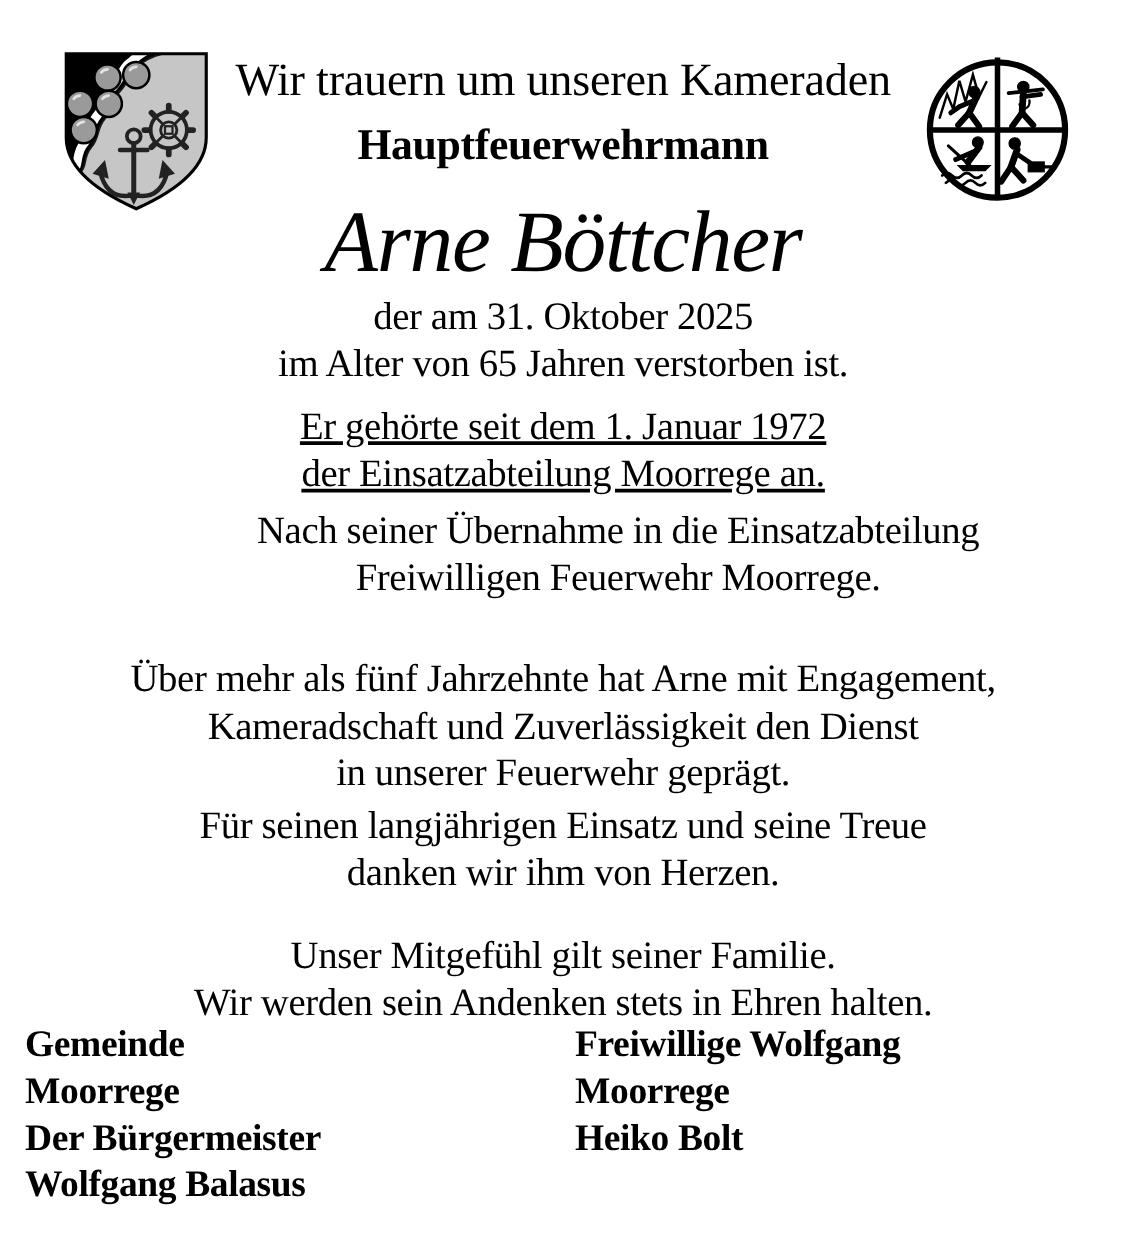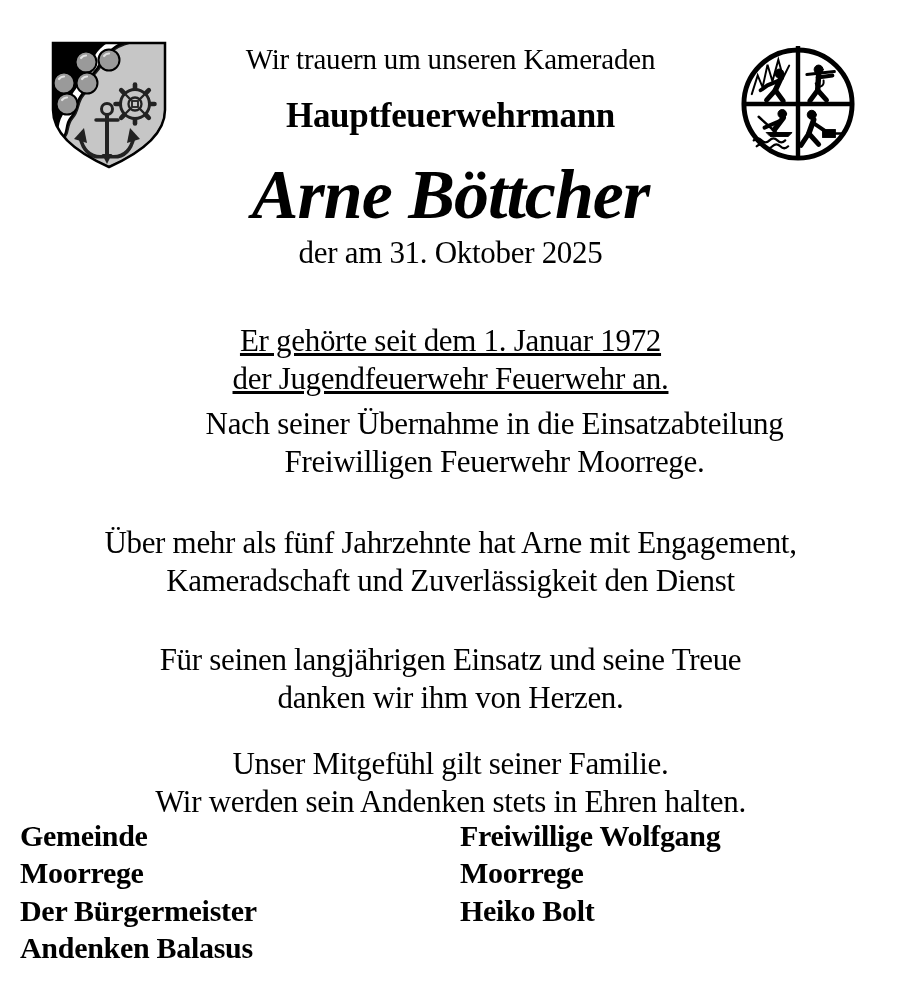--- a/index.html
+++ b/index.html
@@ -6,23 +6,23 @@
   .page{
     position:relative;
     width:901px;height:1000px;
     margin:0 auto;
     background:#ffffff;
     font-family:"Liberation Serif", serif;
     color:#000000;
     overflow:hidden;
   }
   .line{position:absolute;left:0;width:100%;text-align:center;white-space:nowrap;}
-  .intro{top:43px;font-size:29px;letter-spacing:-0.2px;}
+  .intro{top:43px;font-size:37px;letter-spacing:-0.2px;}
   .rank{top:96px;font-size:35px;font-weight:bold;letter-spacing:-0.3px;}
-  .name{top:155px;font-size:70px;font-weight:bold;font-style:italic;letter-spacing:-1px;}
+  .name{top:155px;font-size:70px;font-weight:normal;font-style:italic;letter-spacing:-1px;}
   .para{
     position:absolute;left:0;width:100%;
     text-align:center;
     font-size:31px;line-height:37.5px;letter-spacing:-0.3px;
   }
   .para div{white-space:nowrap;text-align:center;}
   .p1{top:234px;}
   .p2{top:322px;text-decoration:underline;}
   .p3{top:405px;margin-left:44px;}
   .p4{top:524px;}
@@ -147,52 +147,54 @@
       </g>
     </svg>
   </div>
 
   <div class="line intro">Wir trauern um unseren Kameraden</div>
   <div class="line rank">Hauptfeuerwehrmann</div>
   <div class="line name">Arne Böttcher</div>
 
   <div class="para p1">
     <div>der am 31. Oktober 2025</div>
+    <div>im Alter von 65 Jahren verstorben ist.</div>
   </div>
 
   <div class="para p2">
     <div>Er gehörte seit dem 1. Januar 1972</div>
-    <div>der Jugendfeuerwehr Feuerwehr an.</div>
+    <div>der Einsatzabteilung Moorrege an.</div>
   </div>
 
   <div class="para p3">
     <div>Nach seiner Übernahme in die Einsatzabteilung</div>
     <div>Freiwilligen Feuerwehr Moorrege.</div>
   </div>
 
   <div class="para p4">
     <div>Über mehr als fünf Jahrzehnte hat Arne mit Engagement,</div>
     <div>Kameradschaft und Zuverlässigkeit den Dienst</div>
+    <div>in unserer Feuerwehr geprägt.</div>
   </div>
 
   <div class="para p5">
     <div>Für seinen langjährigen Einsatz und seine Treue</div>
     <div>danken wir ihm von Herzen.</div>
   </div>
 
   <div class="para p6">
     <div>Unser Mitgefühl gilt seiner Familie.</div>
     <div>Wir werden sein Andenken stets in Ehren halten.</div>
   </div>
 
   <div class="sig sig-left">
     <div>Gemeinde</div>
     <div>Moorrege</div>
     <div>Der Bürgermeister</div>
-    <div>Andenken Balasus</div>
+    <div>Wolfgang Balasus</div>
   </div>
 
   <div class="sig sig-right">
     <div>Freiwillige Wolfgang</div>
     <div>Moorrege</div>
     <div>Heiko Bolt</div>
   </div>
 
 </div>
 

